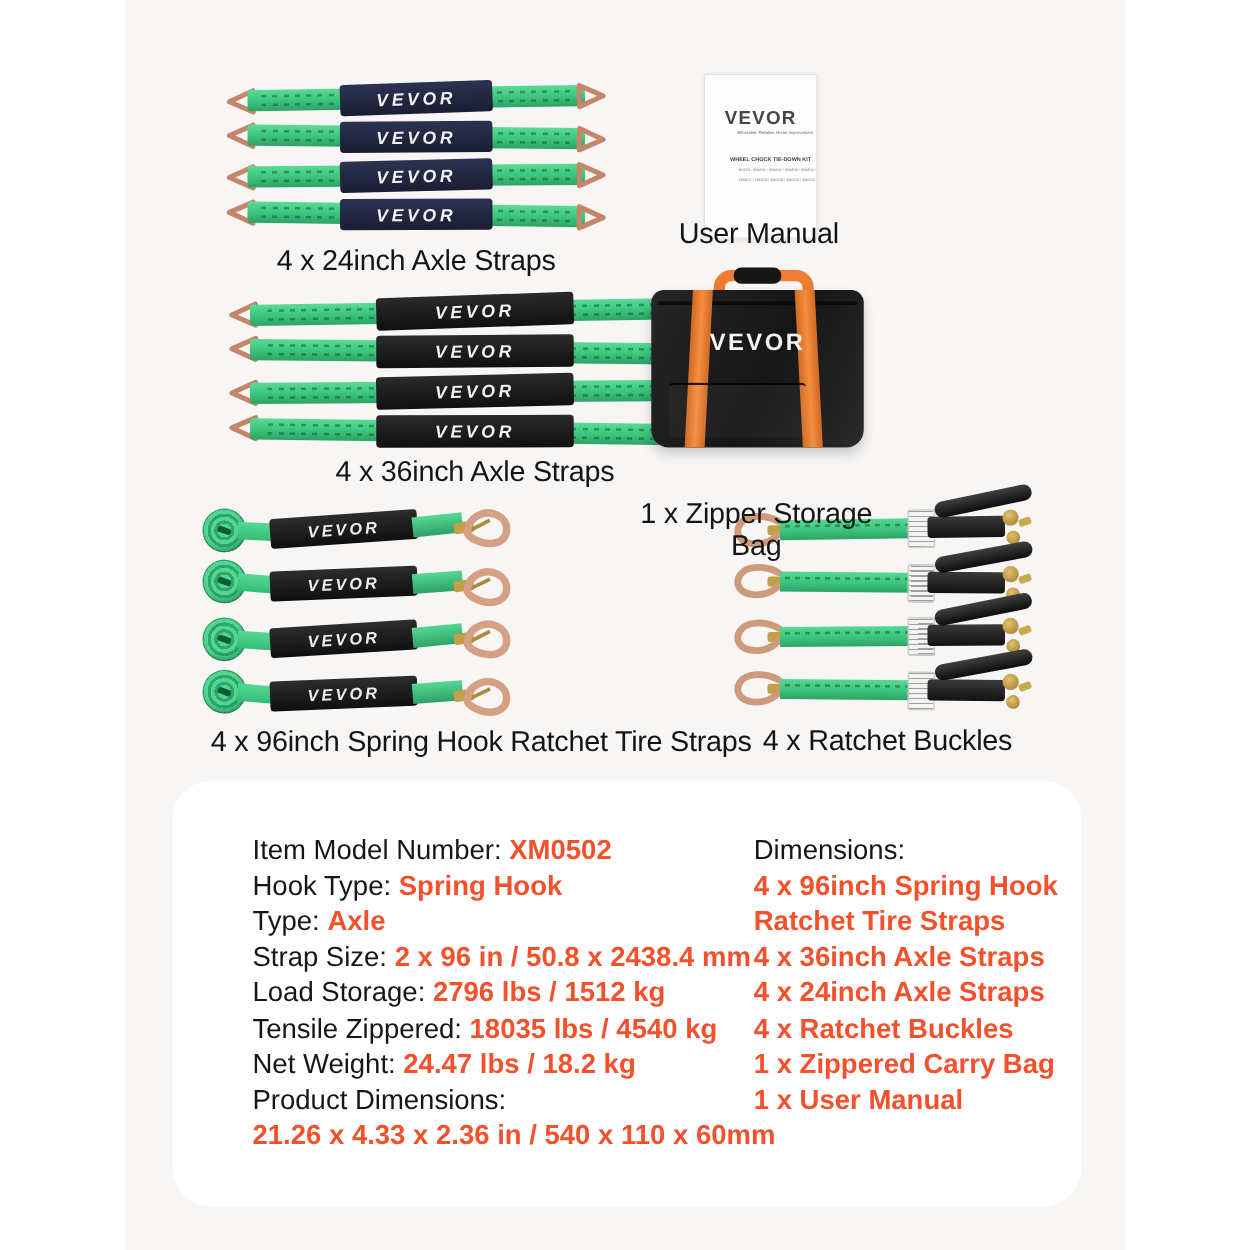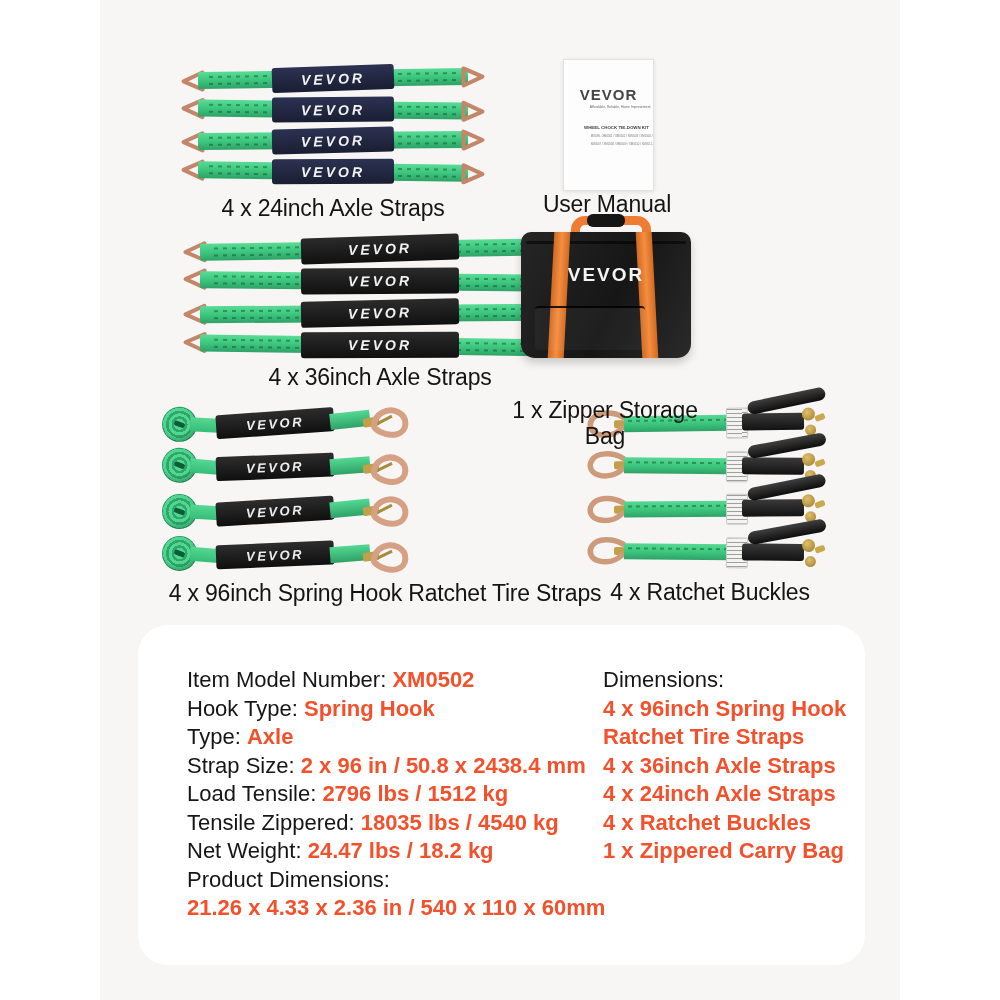--- a/index.html
+++ b/index.html
@@ -101,21 +101,21 @@
   .bag-strap.sl{left:30px;transform:skewX(-3deg);}
   .bag-strap.sr{right:36px;transform:skewX(3deg);}
   .bag-logo{position:absolute;left:0;right:0;top:32px;text-align:center;color:#f4f4f4;
         font-weight:800;font-size:19px;letter-spacing:2px;}
   .bag-pocket{position:absolute;left:14px;right:46px;top:74px;height:42px;border-top:2px solid rgba(0,0,0,.85);
         background:rgba(255,255,255,.04);border-radius:4px;}
 
   
   .panel{position:absolute;left:38px;top:625px;width:727px;height:340px;background:#ffffff;border-radius:30px;}
   .spec-col{position:absolute;top:41px;font-size:22px;line-height:28.5px;color:#161616;}
-  .spec-left{left:49px;width:420px;}
+  .spec-left{left:64px;width:420px;}
   .spec-right{left:465px;width:245px;}
   .spec-row .lab{font-weight:500;color:#161616;}
   .spec-row .val{font-weight:700;color:#f2512c;}
   .acc-head{font-weight:500;color:#161616;}
   .acc-item{font-weight:700;color:#f2512c;}
 </style>
 </head>
 <body>
 
 <div class="canvas">
@@ -337,50 +337,51 @@
       </div>
     <div class="caption" style="left:495px;top:579px;width:230px;">4 x Ratchet Buckles</div>
 
     <div class="manual">
       <div class="m-logo">VEVOR</div>
       <div class="m-tag">Affordable, Reliable, Home Improvement</div>
       <div class="m-title">WHEEL CHOCK TIE-DOWN KIT</div>
       <div class="m-models">MODEL: XM0501 / XM0502 / XM0503 / XM0504 / XM0505 / XM0506</div>
       <div class="m-models">XM0507 / XM0508 / XM0509 / XM0510 / XM0511 / XM0512</div>
     </div>
-    <div class="caption" style="left:432px;top:191px;width:150px;">User Manual</div>
+    <div class="caption" style="left:432px;top:173px;width:150px;">User Manual</div>
 
     <div class="bag">
       <div class="bag-handle"></div>
       <div class="bag-grip"></div>
       <div class="bag-body">
         <div class="bag-strap sl"></div>
         <div class="bag-strap sr"></div>
         <div class="bag-logo">VEVOR</div>
         <div class="bag-pocket"></div>
       </div>
     </div>
     <div class="caption" style="left:405px;top:364px;width:200px;margin-top:33px;">1 x Zipper Storage Bag</div>
 
     <div class="panel">
       <div class="spec-col spec-left">
         <div class="spec-row"><span class="lab">Item Model Number: </span><span class="val">XM0502</span></div>
         <div class="spec-row"><span class="lab">Hook Type: </span><span class="val">Spring Hook</span></div>
         <div class="spec-row"><span class="lab">Type: </span><span class="val">Axle</span></div>
         <div class="spec-row"><span class="lab">Strap Size: </span><span class="val">2 x 96 in / 50.8 x 2438.4 mm</span></div>
-        <div class="spec-row"><span class="lab">Load Tensile: </span><span class="val">2796 lbs / 1512 kg</span></div>
+        <div class="spec-row"><span class="lab">Load Storage: </span><span class="val">2796 lbs / 1512 kg</span></div>
         <div class="spec-row"><span class="lab">Tensile Zippered: </span><span class="val">18035 lbs / 4540 kg</span></div>
         <div class="spec-row"><span class="lab">Net Weight: </span><span class="val">24.47 lbs / 18.2 kg</span></div>
         <div class="spec-row"><span class="lab">Product Dimensions:</span><span class="val"></span></div>
         <div class="spec-row"><span class="lab"></span><span class="val">21.26 x 4.33 x 2.36 in / 540 x 110 x 60mm</span></div>
       </div>
       <div class="spec-col spec-right">
         <div class="acc-head">Dimensions:</div>
         <div class="acc-item">4 x 96inch Spring Hook Ratchet Tire Straps</div>
         <div class="acc-item">4 x 36inch Axle Straps</div>
         <div class="acc-item">4 x 24inch Axle Straps</div>
         <div class="acc-item">4 x Ratchet Buckles</div>
         <div class="acc-item">1 x Zippered Carry Bag</div>
+        <div class="acc-item">1 x User Manual</div>
       </div>
     </div>
 
   </div>
 </div>
 
 </body></html>

